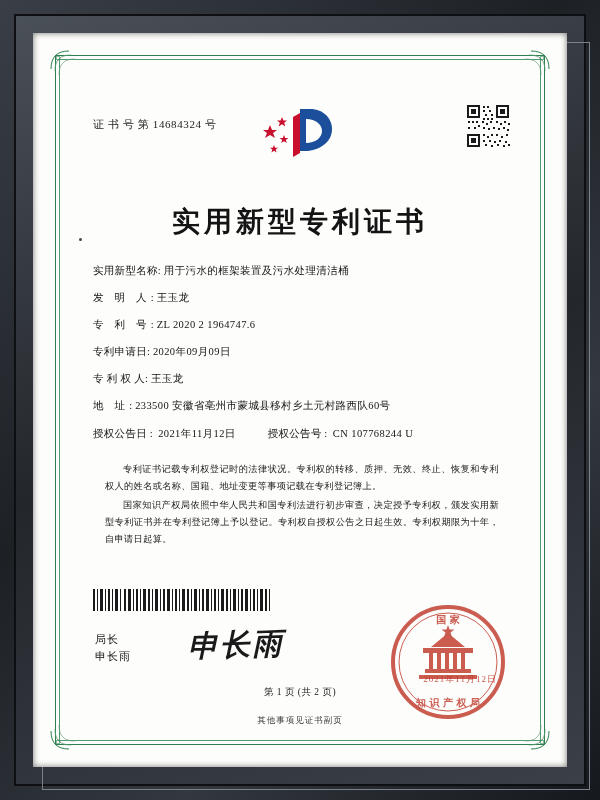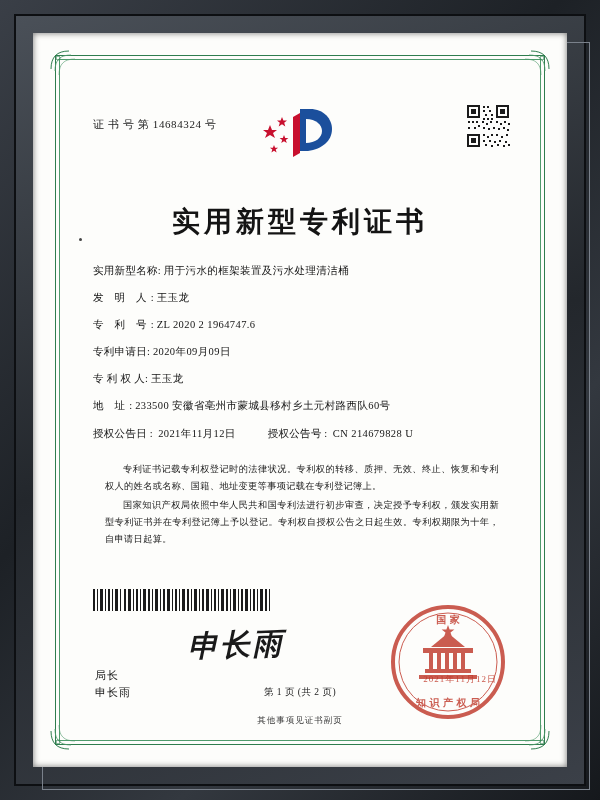--- a/index.html
+++ b/index.html
@@ -166,21 +166,20 @@
 
   
   .sig-labels {
     position: absolute;
     left: 62px;
     top: 598px;
     font-size: 11px;
     line-height: 1.55;
     color: #141414;
     letter-spacing: 1px;
-    margin-top: 36px;
   }
   .sig-script {
     position: absolute;
     left: 155px;
     top: 592px;
     font-size: 30px;
     color: #1a1a1a;
     font-family: "DejaVu Serif", serif;
     font-style: italic;
     font-weight: bold;
@@ -405,21 +404,21 @@
 
       <div class="field-row row-grant">
         <span>
           <span class="field-label">授权公告日</span>
           <span class="field-colon">:</span>
           <span class="field-value">2021年11月12日</span>
         </span>
         <span>
           <span class="field-label">授权公告号</span>
           <span class="field-colon">:</span>
-          <span class="field-value">CN 214679828 U</span>
+          <span class="field-value">CN 107768244 U</span>
         </span>
       </div>
 
     </div>
 
     <div class="para">
       <p>专利证书记载专利权登记时的法律状况。专利权的转移、质押、无效、终止、恢复和专利权人的姓名或名称、国籍、地址变更等事项记载在专利登记簿上。</p>
       <p>国家知识产权局依照中华人民共和国专利法进行初步审查，决定授予专利权，颁发实用新型专利证书并在专利登记簿上予以登记。专利权自授权公告之日起生效。专利权期限为十年，自申请日起算。</p>
     </div>
 

